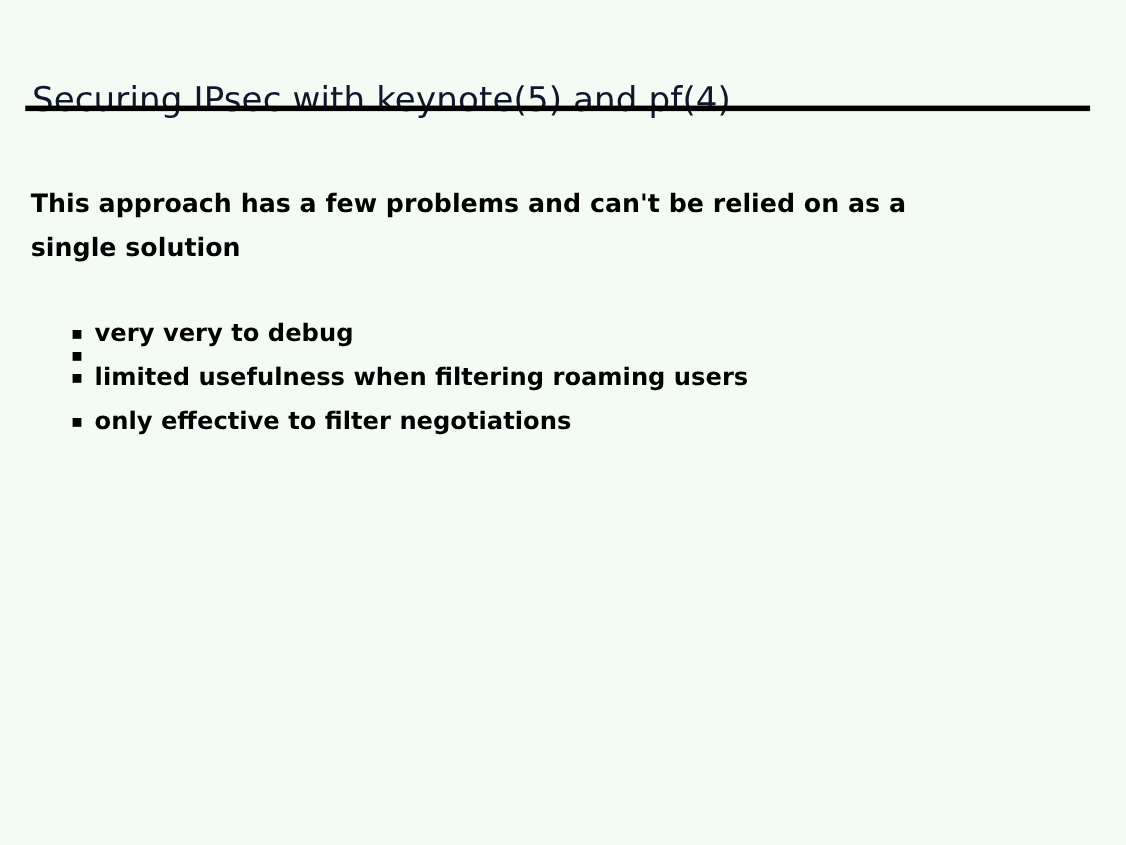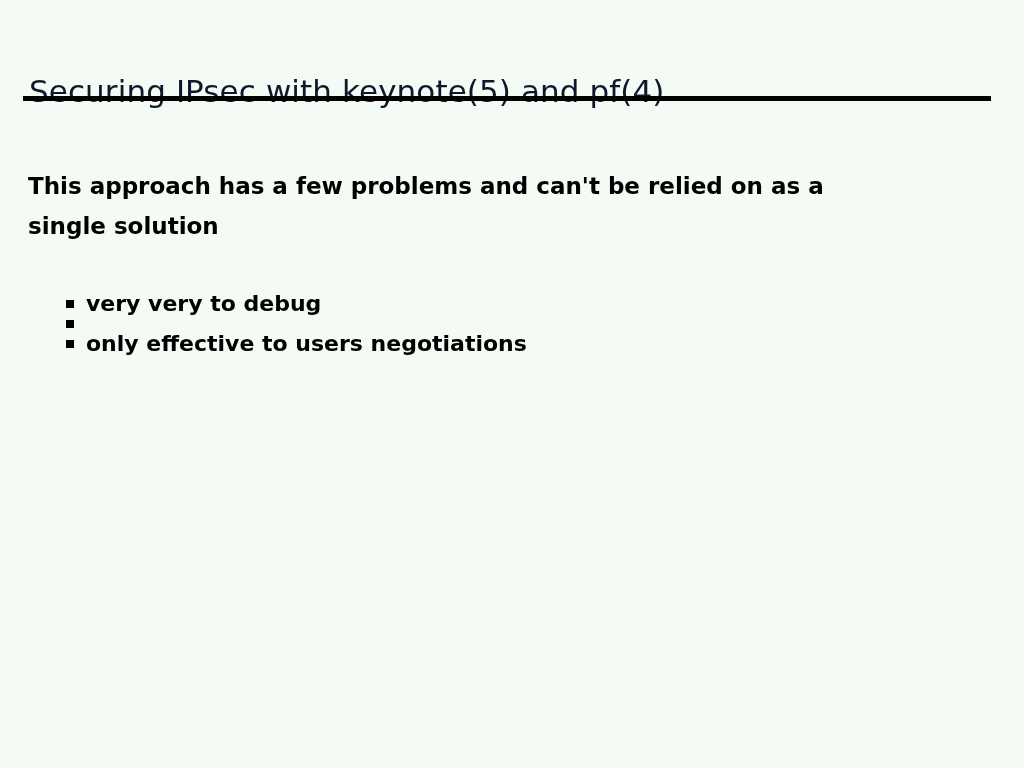--- a/index.html
+++ b/index.html
@@ -93,18 +93,22 @@
     <ul class="bullet-list">
       <li class="bullet-item">
         <span class="bullet-marker"></span>
         <span>very very to debug</span>
       </li>
       <li class="bullet-item">
         <span class="bullet-marker"></span>
       </li>
       <li class="bullet-item">
         <span class="bullet-marker"></span>
-        <span>only effective to users negotiations</span>
+        <span>limited usefulness when filtering roaming users</span>
+      </li>
+      <li class="bullet-item">
+        <span class="bullet-marker"></span>
+        <span>only effective to filter negotiations</span>
       </li>
     </ul>
 
   </div>
 </div>
 
 </body></html>

